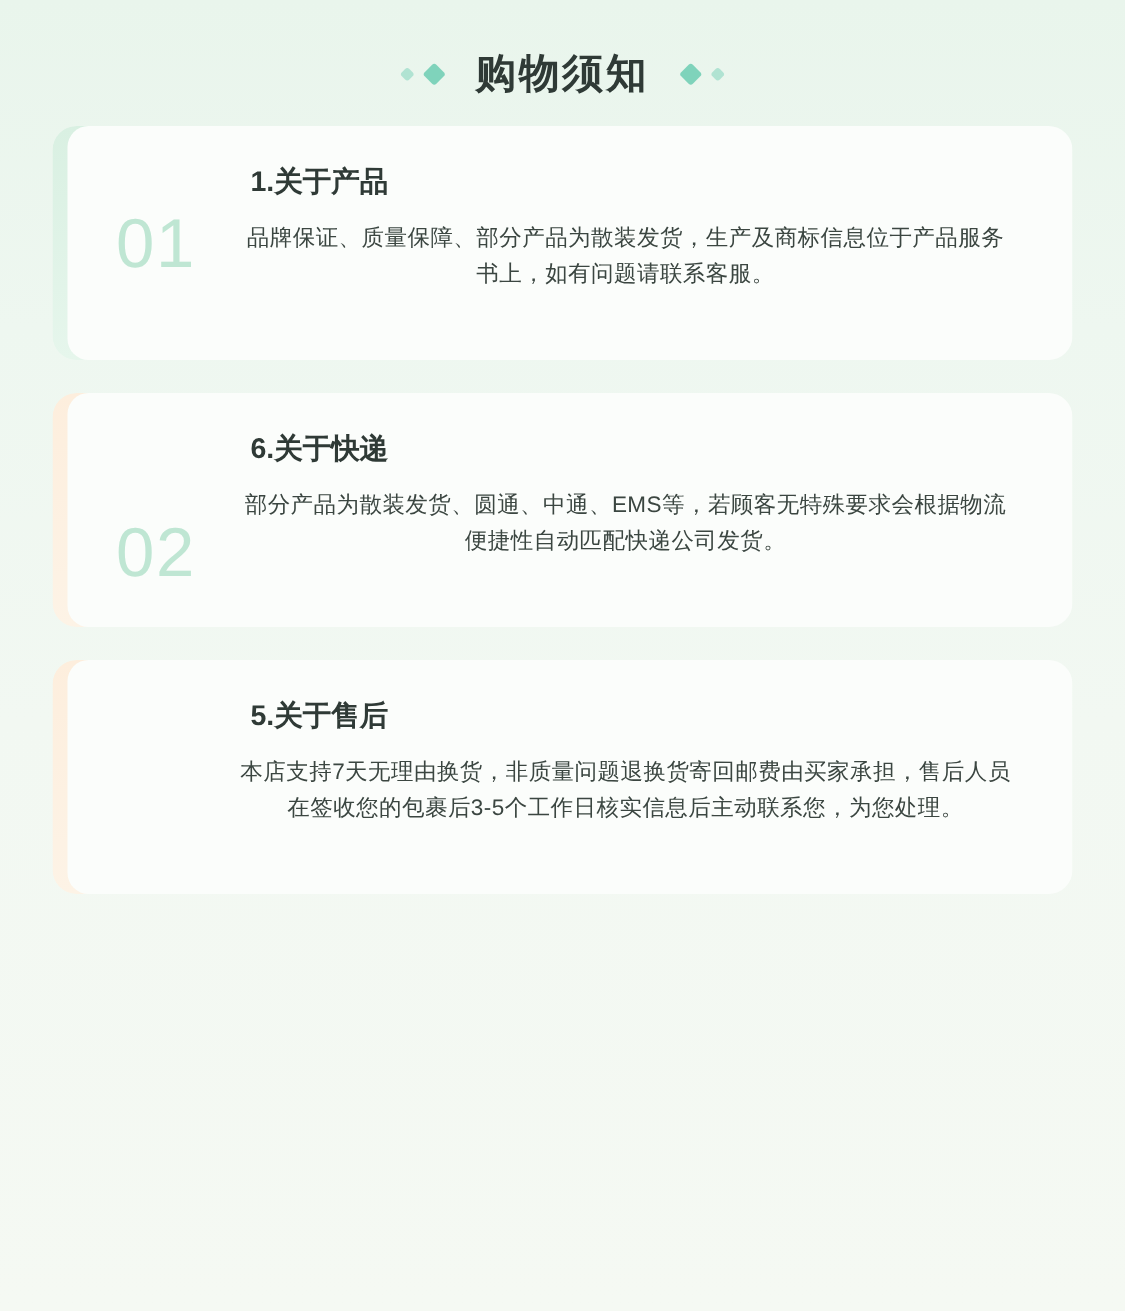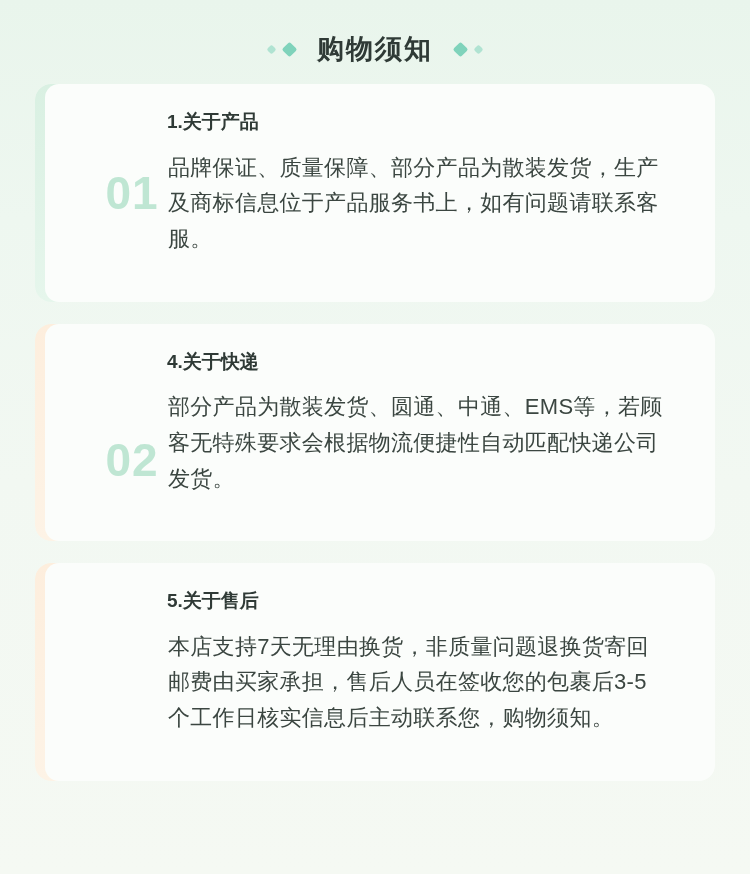--- a/index.html
+++ b/index.html
@@ -93,38 +93,38 @@
     min-height: 156px;
   }
   .card-num {
     position: absolute;
     left: 0;
     top: 50%;
     transform: translateY(-50%);
     width: 118px;
     text-align: center;
     font-size: 46px;
-    font-weight: bold;
+    font-weight: normal;
     letter-spacing: 1px;
     line-height: 1;
-    padding-left: 28px;
   }
   .card-title {
     font-size: 19px;
     font-weight: bold;
     color: #2f3a36;
     margin: 0 0 12px 14px;
     line-height: 1.3;
   }
   .card-text {
-    font-size: 22px;
+    font-size: 15px;
     color: #3b4641;
     line-height: 1.62;
-    margin: 15px;
+    margin: 4px;
     letter-spacing: .3px;
+    text-align: center;
   }
 
   
   .theme-green .card-strip { background: linear-gradient(180deg, #d9f0e2 0%, #e6f6ec 100%); }
   .theme-green .card-num { color: #bfe6d3; }
 
   
   .theme-peach .card-strip { background: linear-gradient(180deg, #fdeedd 0%, #fdf3e6 100%); }
   .theme-peach .card-num { color: #bfe6d3; margin-top: 28px; }
 </style>
@@ -153,27 +153,27 @@
         <div class="card-num">01</div>
         <h2 class="card-title">1.关于产品</h2>
         <p class="card-text">品牌保证、质量保障、部分产品为散装发货，生产及商标信息位于产品服务书上，如有问题请联系客服。</p>
       </div>
     </div>
 
     <div class="card theme-peach">
       <div class="card-strip"></div>
       <div class="card-body">
         <div class="card-num">02</div>
-        <h2 class="card-title">4.关于快递</h2>
+        <h2 class="card-title">6.关于快递</h2>
         <p class="card-text">部分产品为散装发货、圆通、中通、EMS等，若顾客无特殊要求会根据物流便捷性自动匹配快递公司发货。</p>
       </div>
     </div>
 
     <div class="card theme-peach">
       <div class="card-strip"></div>
       <div class="card-body">
         <h2 class="card-title">5.关于售后</h2>
-        <p class="card-text">本店支持7天无理由换货，非质量问题退换货寄回邮费由买家承担，售后人员在签收您的包裹后3-5个工作日核实信息后主动联系您，购物须知。</p>
+        <p class="card-text">本店支持7天无理由换货，非质量问题退换货寄回邮费由买家承担，售后人员在签收您的包裹后3-5个工作日核实信息后主动联系您，为您处理。</p>
       </div>
     </div>
 
   </div>
 </div>
 
 </body></html>

